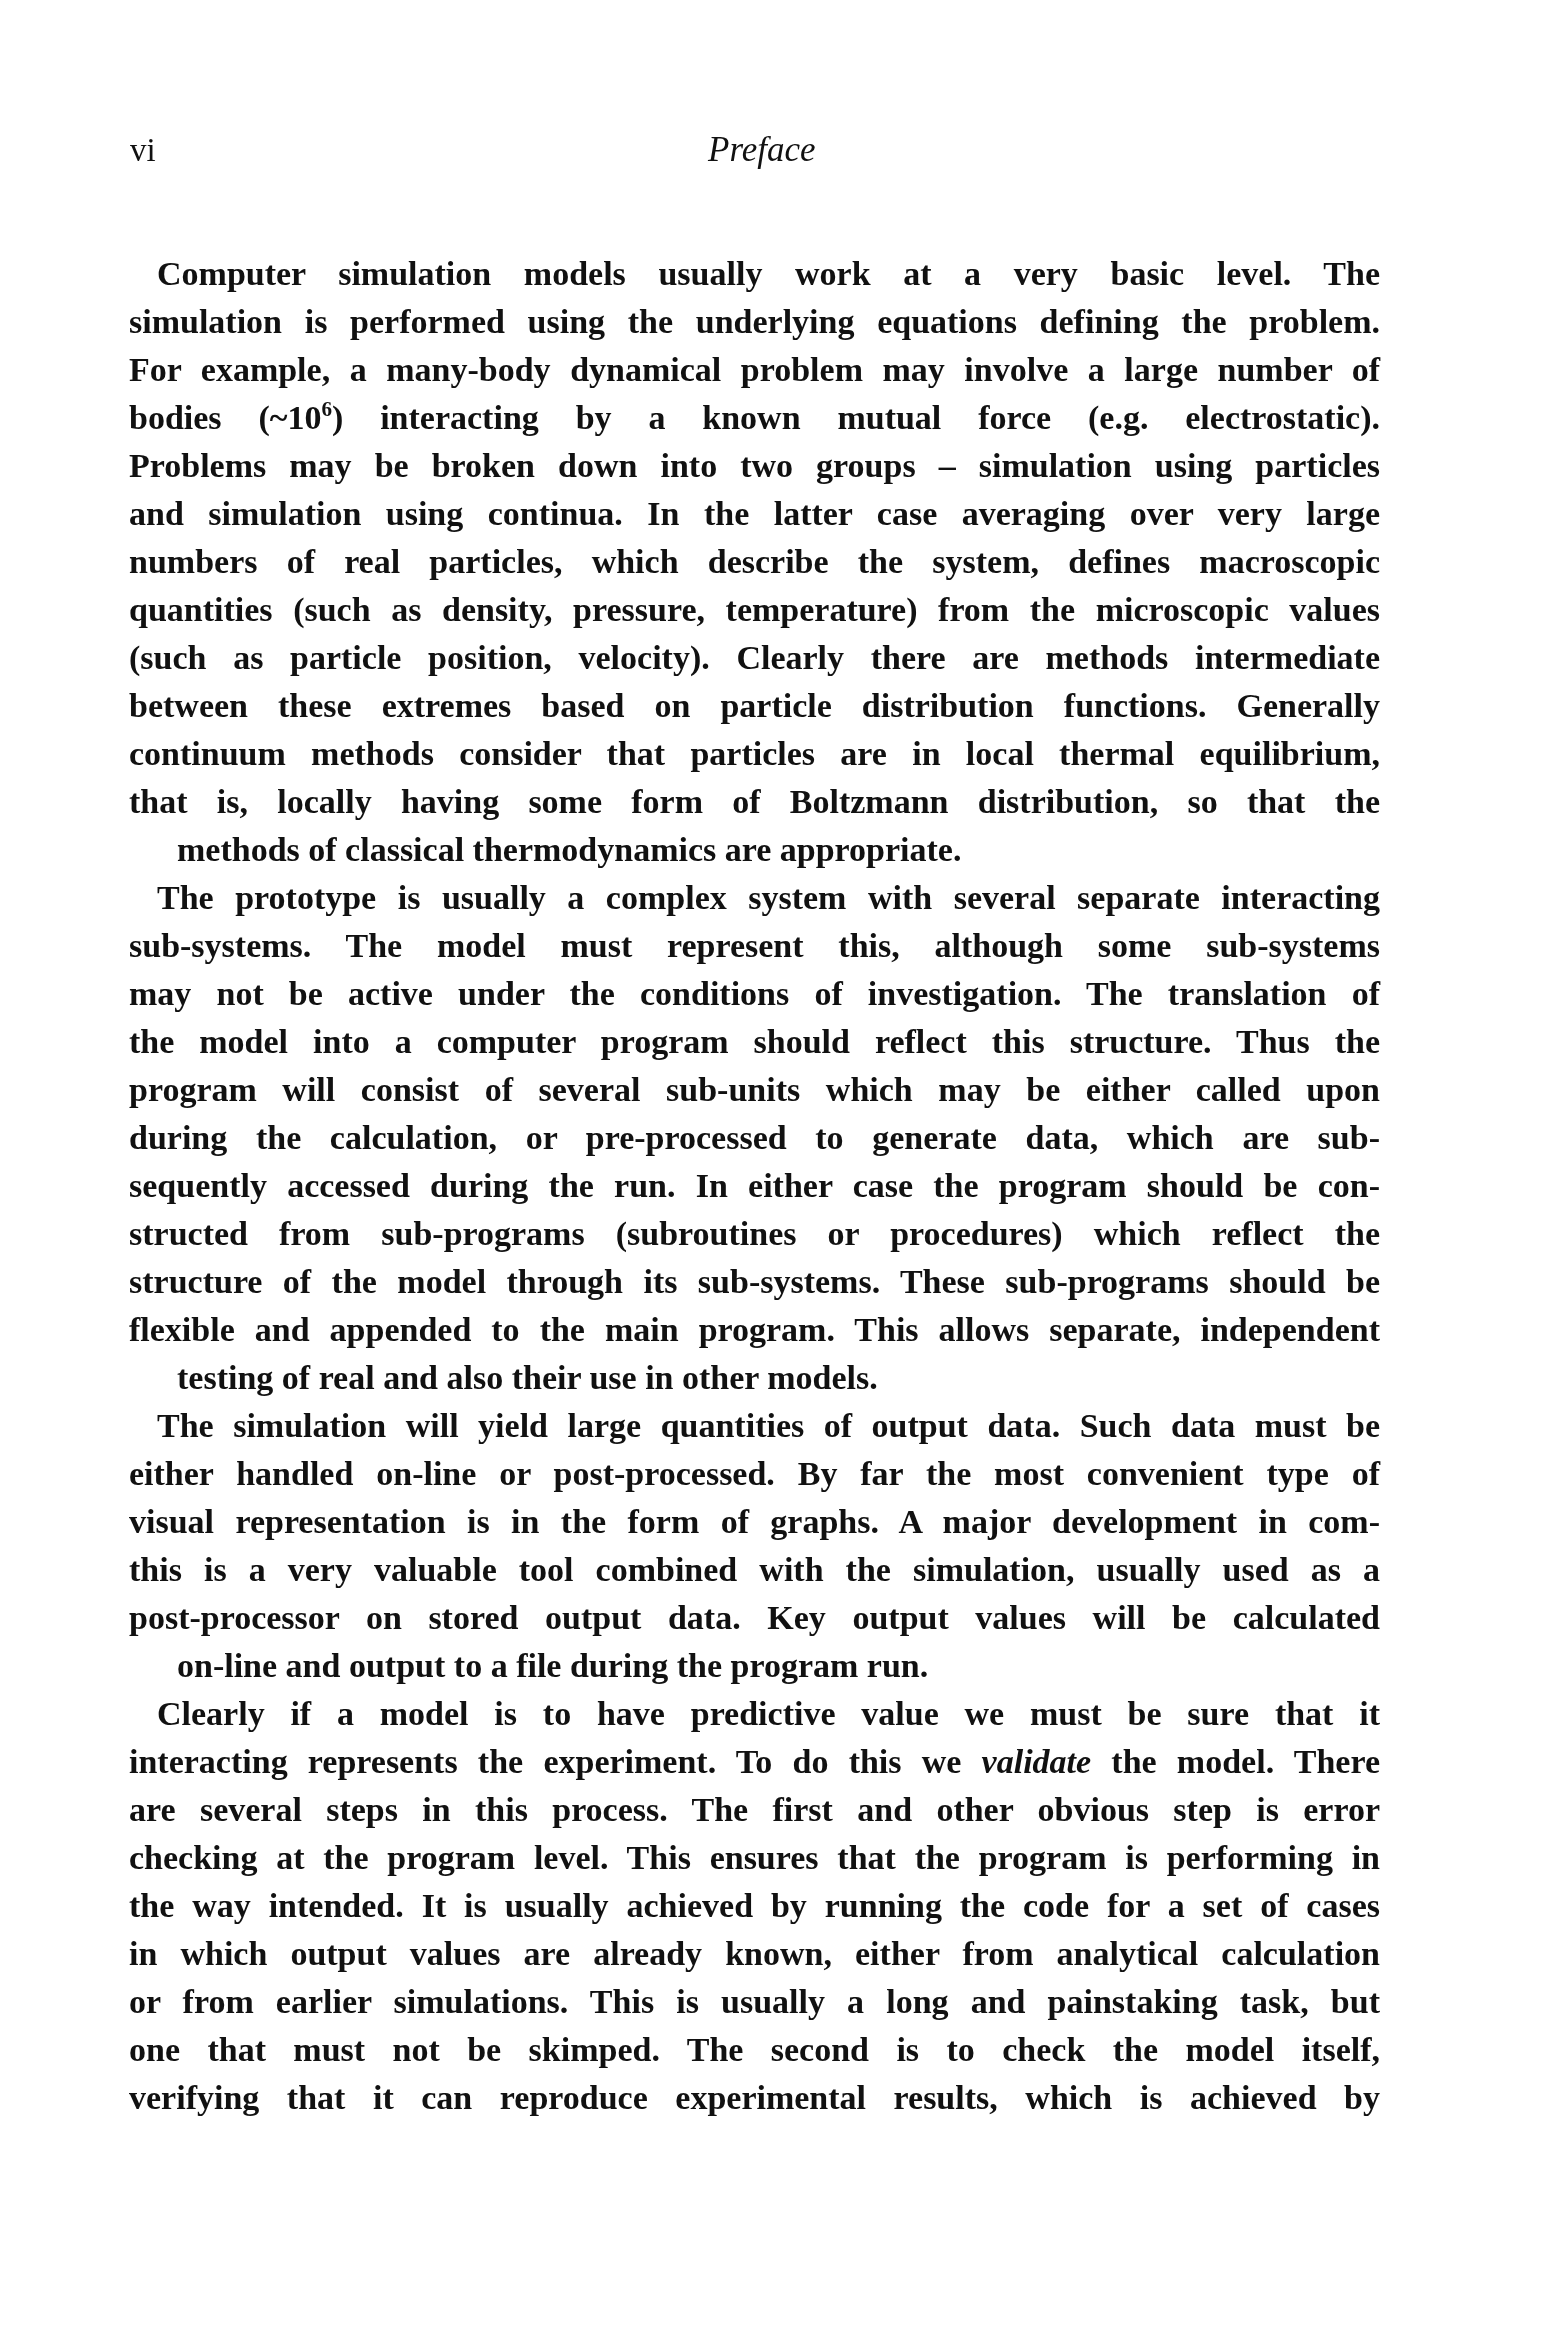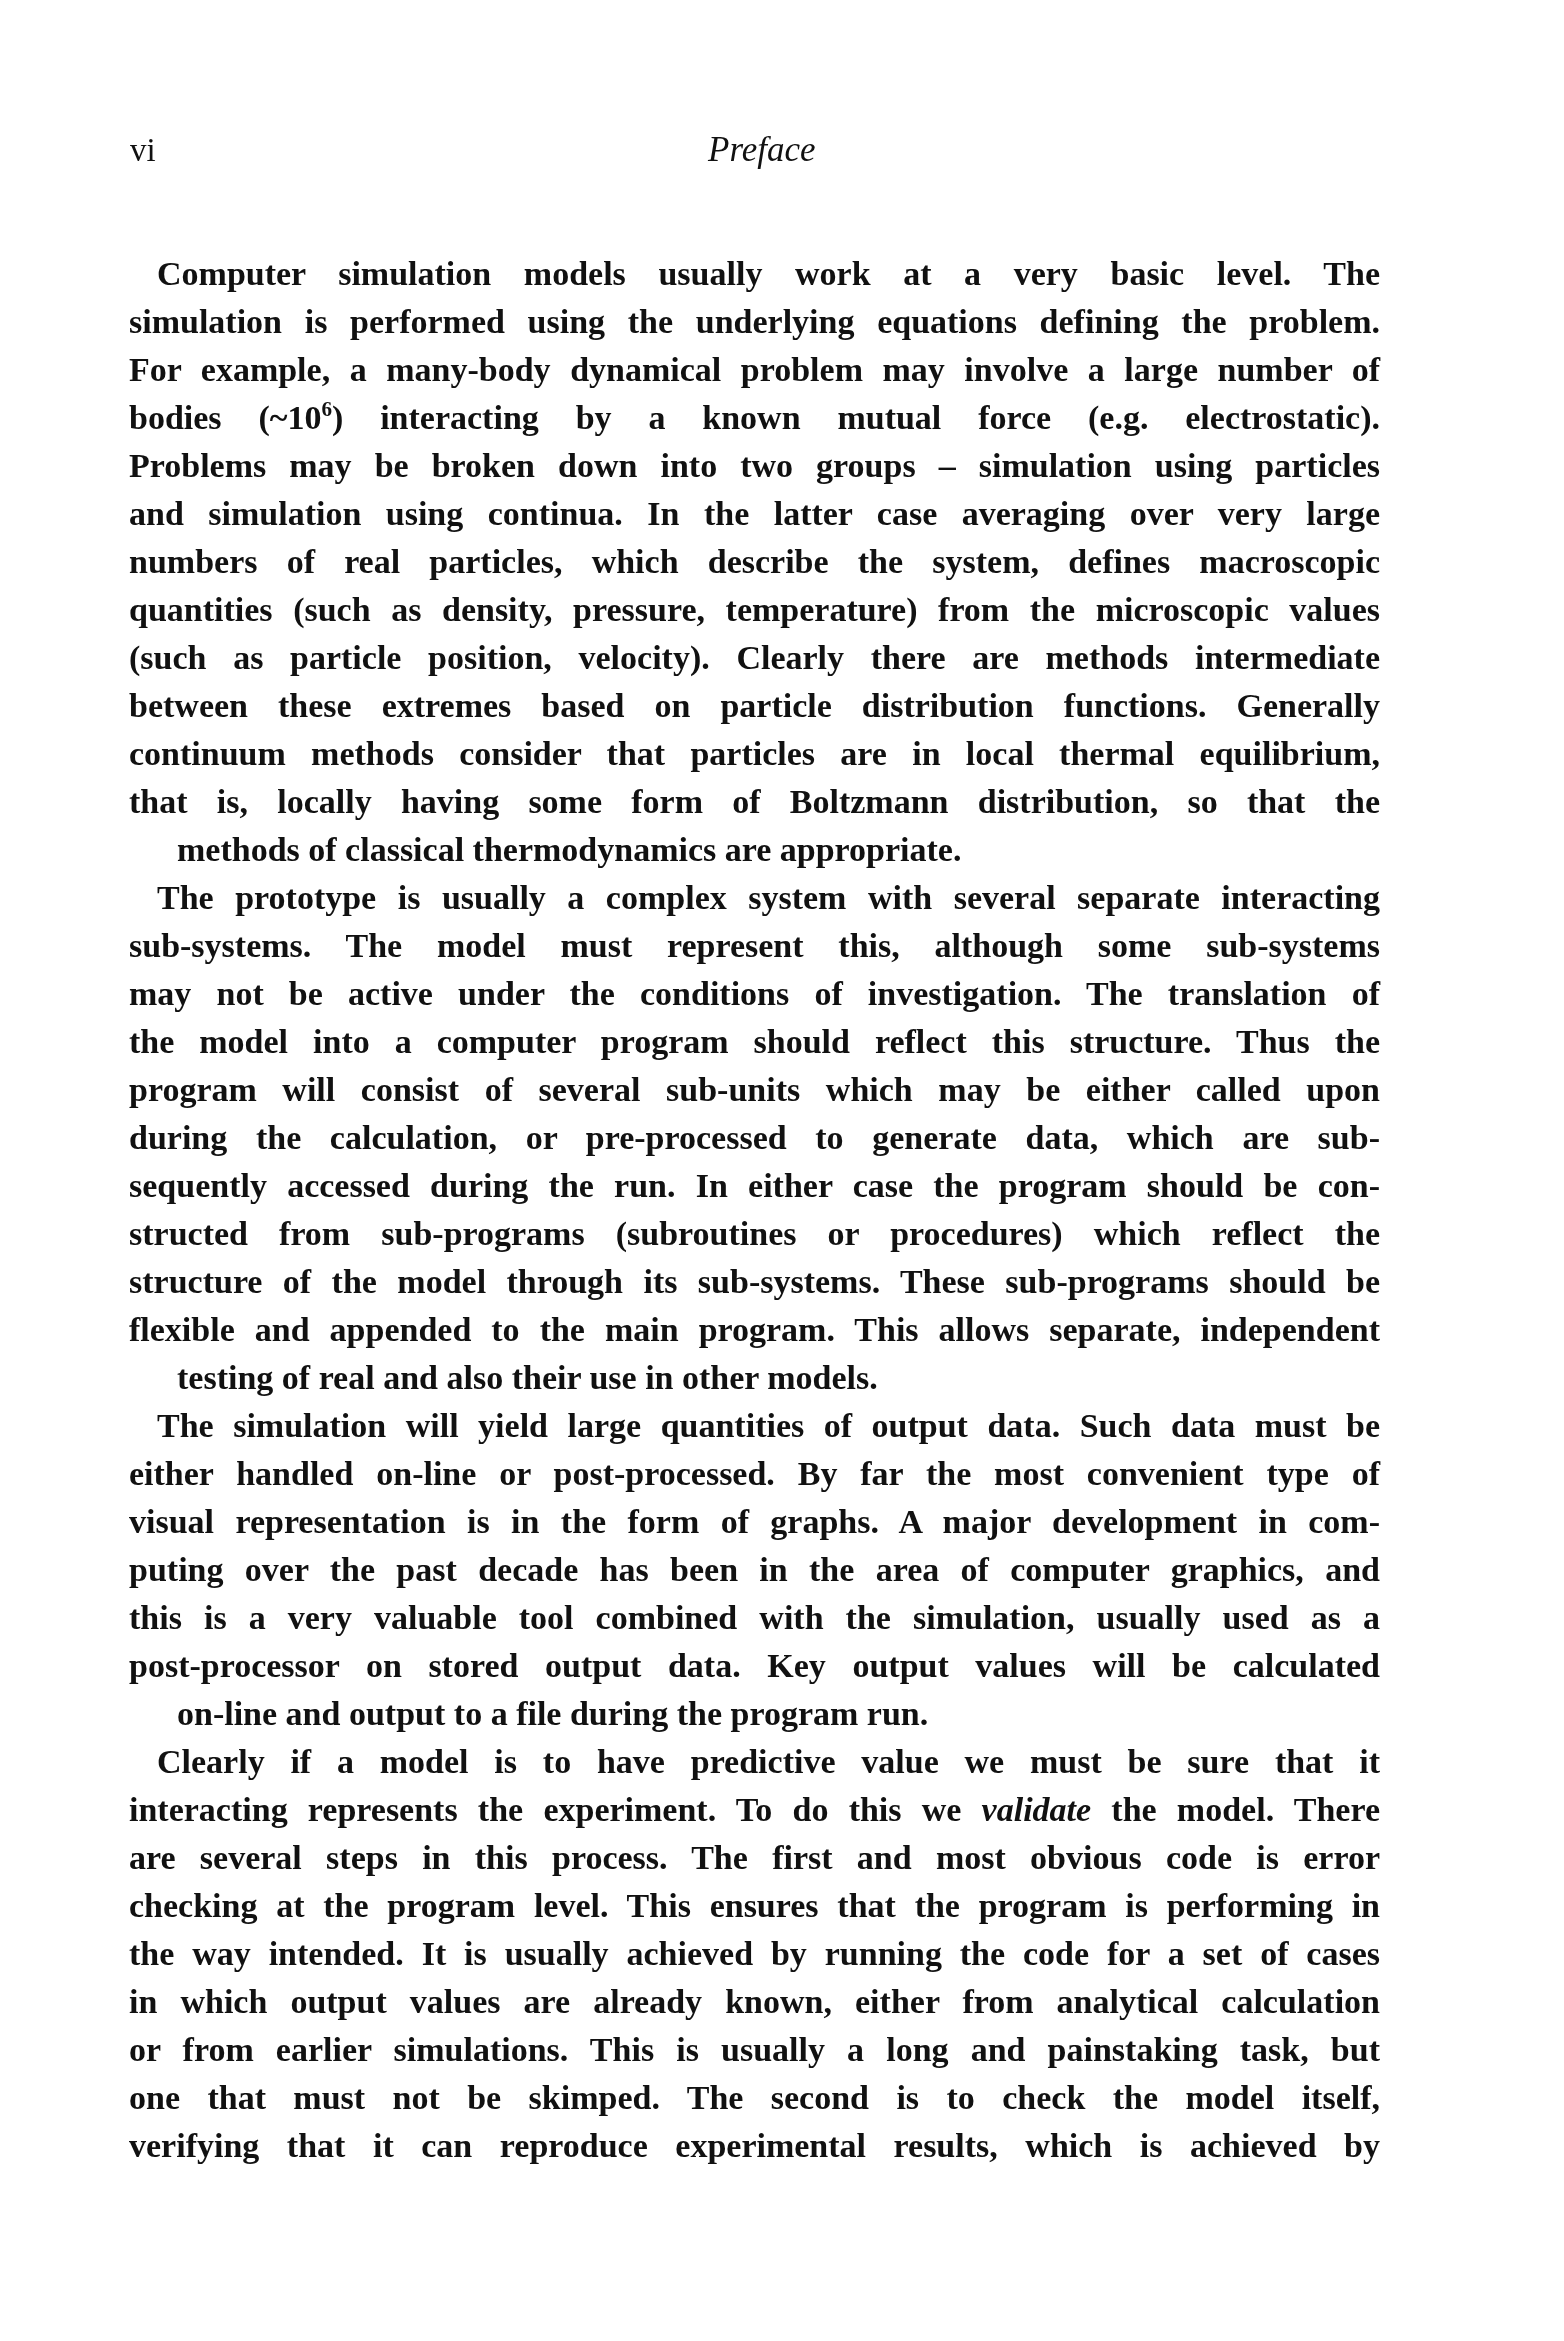--- a/index.html
+++ b/index.html
@@ -52,30 +52,29 @@
     <span class="line">structed from sub-programs (subroutines or procedures) which reflect the</span>
     <span class="line">structure of the model through its sub-systems. These sub-programs should be</span>
     <span class="line">flexible and appended to the main program. This allows separate, independent</span>
     <span class="line last">testing of real and also their use in other models.</span>
   </div>
 
   <div>
     <span class="line indent">The simulation will yield large quantities of output data. Such data must be</span>
     <span class="line">either handled on-line or post-processed. By far the most convenient type of</span>
     <span class="line">visual representation is in the form of graphs. A major development in com-</span>
-    <span class="line">puting over the past decade has been in the area of computer graphics, and</span>
     <span class="line">this is a very valuable tool combined with the simulation, usually used as a</span>
     <span class="line">post-processor on stored output data. Key output values will be calculated</span>
     <span class="line last">on-line and output to a file during the program run.</span>
   </div>
 
   <div>
     <span class="line indent">Clearly if a model is to have predictive value we must be sure that it</span>
     <span class="line"><span>interacting represents the experiment. To do this we </span><em>validate</em><span> the model. There</span></span>
-    <span class="line">are several steps in this process. The first and most obvious code is error</span>
+    <span class="line">are several steps in this process. The first and other obvious step is error</span>
     <span class="line">checking at the program level. This ensures that the program is performing in</span>
     <span class="line">the way intended. It is usually achieved by running the code for a set of cases</span>
     <span class="line">in which output values are already known, either from analytical calculation</span>
     <span class="line">or from earlier simulations. This is usually a long and painstaking task, but</span>
     <span class="line">one that must not be skimped. The second is to check the model itself,</span>
     <span class="line">verifying that it can reproduce experimental results, which is achieved by</span>
   </div>
 
 </div>
 

